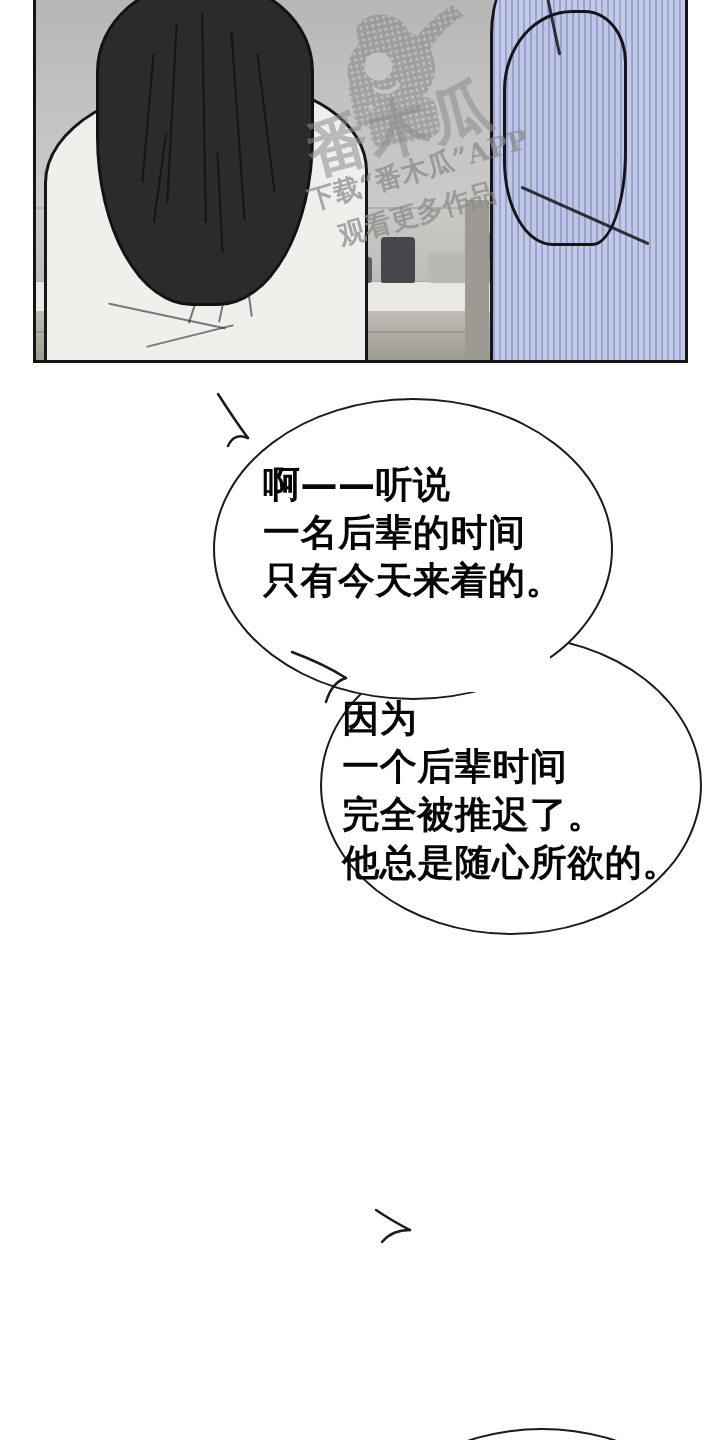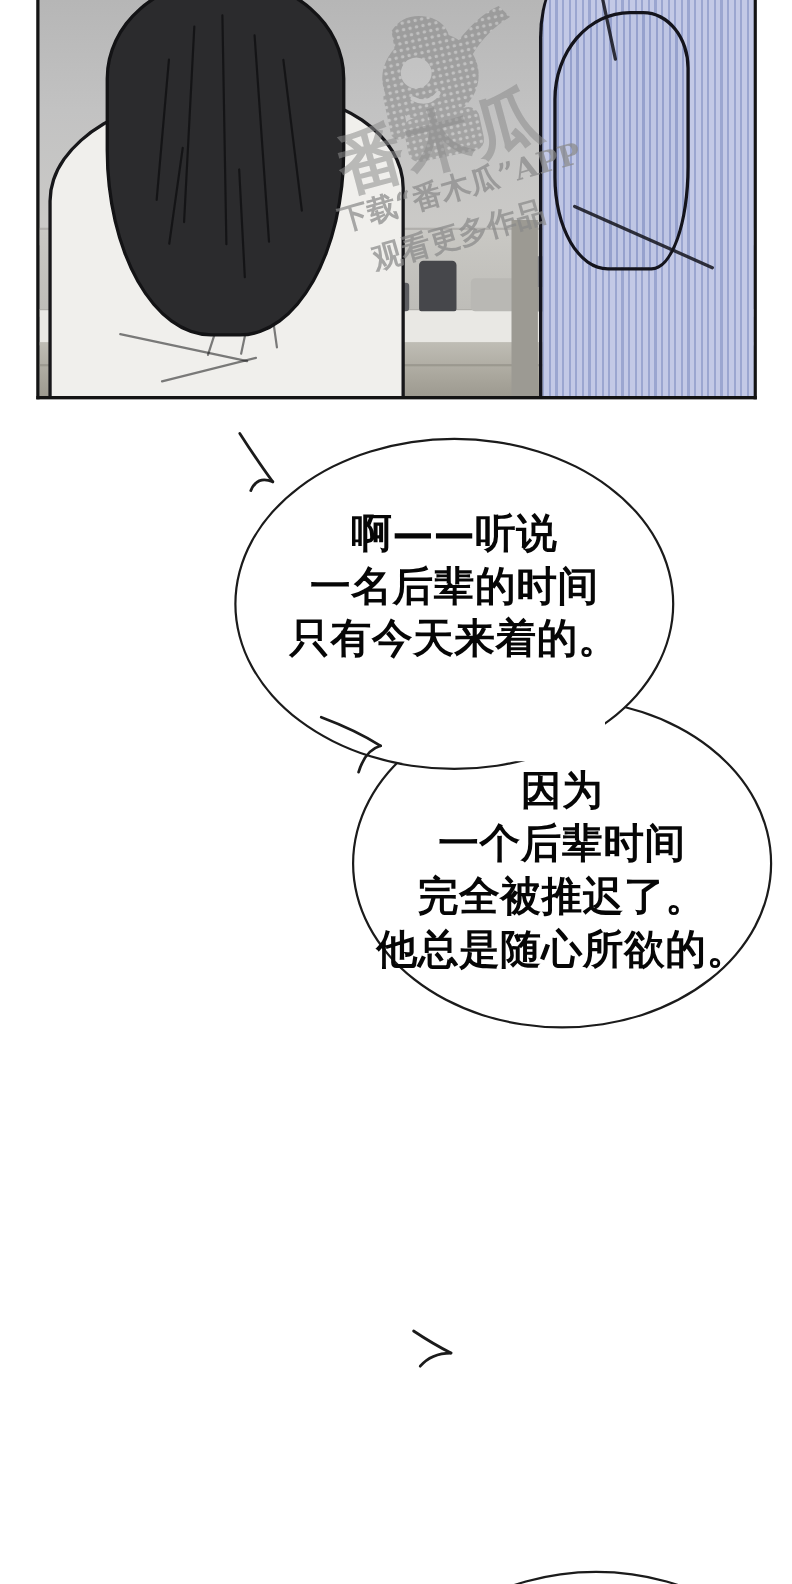--- a/index.html
+++ b/index.html
@@ -214,21 +214,21 @@
   .bubble {
     position: absolute;
     background: #ffffff;
     border: 2.5px solid #1b1b1b;
     box-sizing: border-box;
     display: flex;
     align-items: center;
     justify-content: center;
   }
   .bubble-text {
-    text-align: center;
+    text-align: left;
     color: #060606;
     font-weight: 700;
     font-size: 37px;
     line-height: 1.30;
     letter-spacing: 0.5px;
     white-space: pre-line;
     font-family: "DejaVu Sans", "Liberation Sans", sans-serif;
   }
 
   #bubble-1 {

